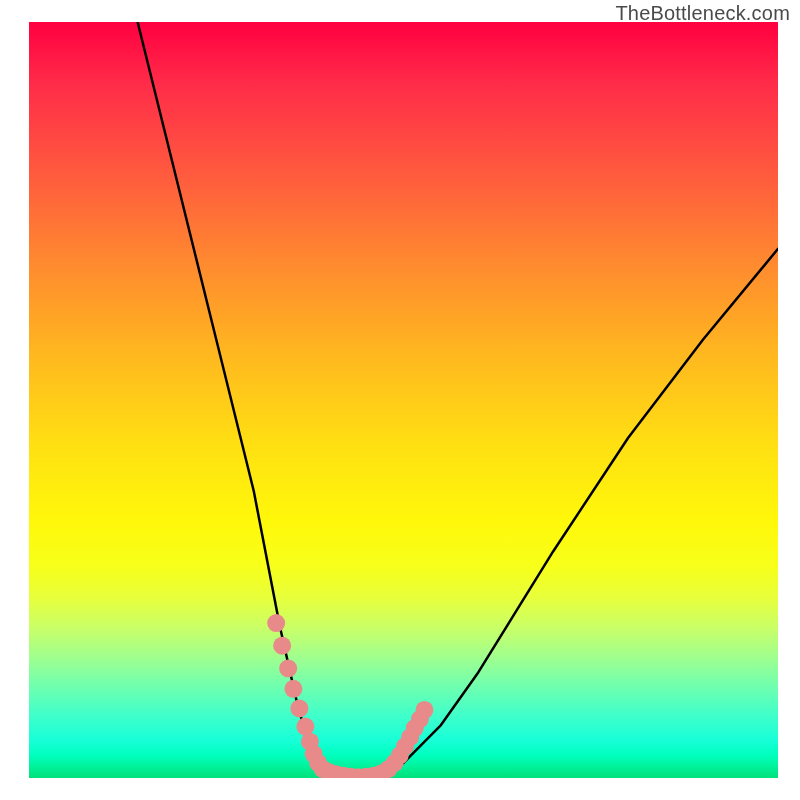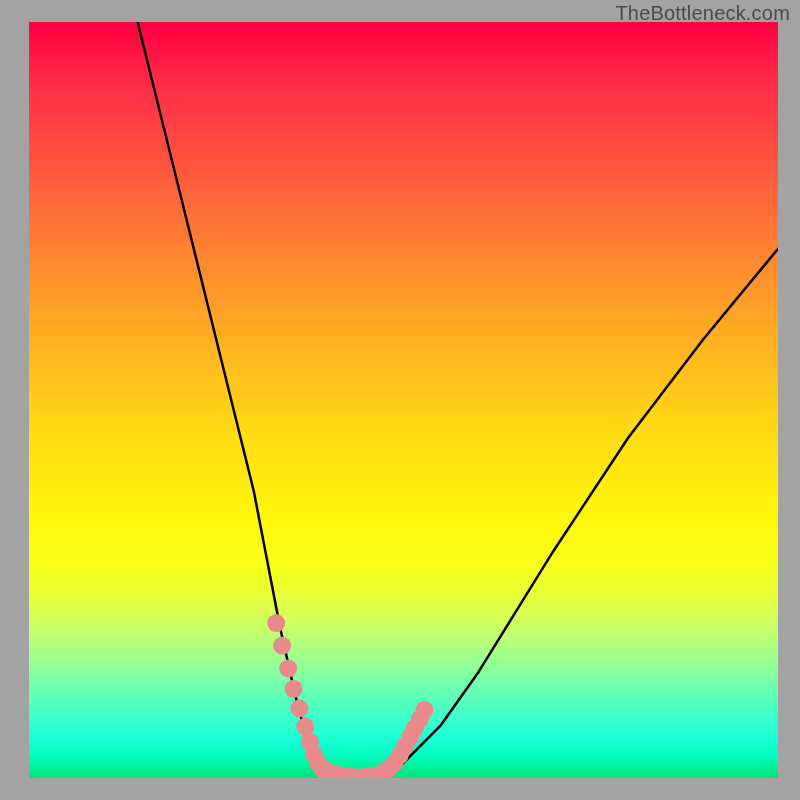--- a/index.html
+++ b/index.html
@@ -1,21 +1,21 @@
 <!DOCTYPE html>
 <html><head>
 <meta charset="utf-8">
 <style>
   * { margin: 0; padding: 0; box-sizing: border-box; }
   html, body { width: 800px; height: 800px; overflow: hidden; background: #000; }
   .frame {
     position: absolute;
     left: 0; top: 0;
     width: 800px; height: 800px;
-    background: #a3a3a3;
+    background: #ffffff;
   }
   .plot {
     position: absolute;
     left: 29px;
     top: 22px;
     width: 749px;
     height: 756px;
     background: linear-gradient(to bottom,
       #ff0040 0%,
       #ff2b49 8%,

